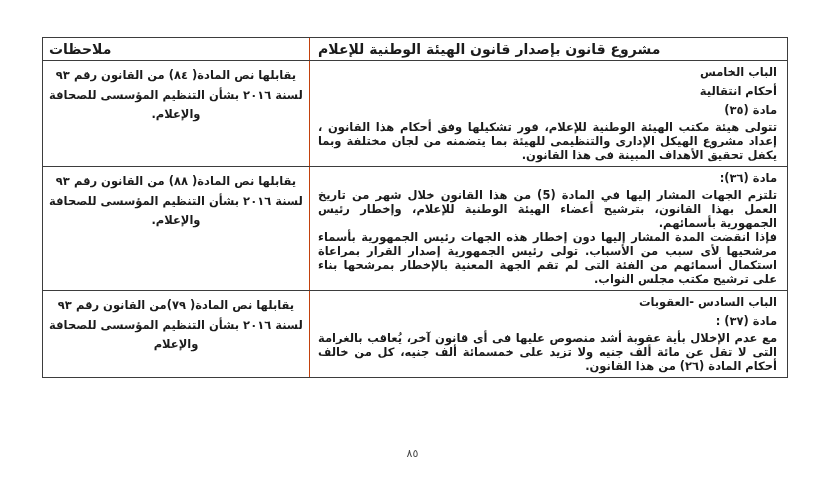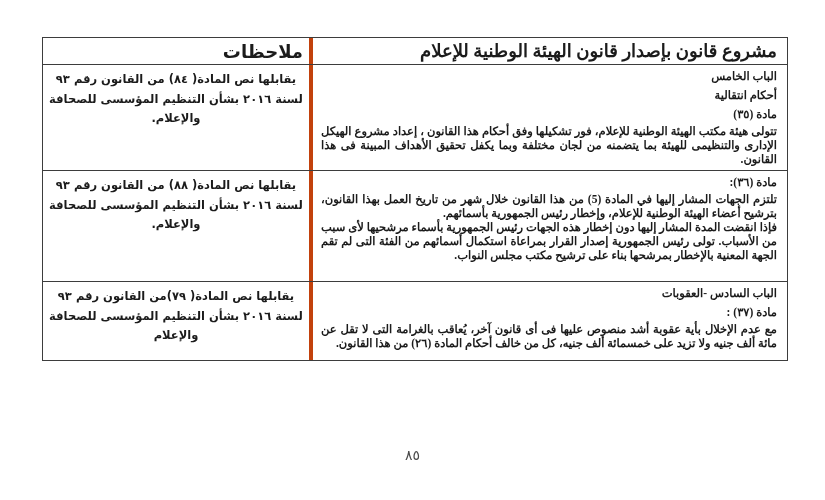--- a/index.html
+++ b/index.html
@@ -25,36 +25,35 @@
     direction: rtl;
     font-size: 11.5px;
     font-weight: bold;
   }
   .trow { display: flex; align-items: stretch; }
   .trow + .trow { border-top: 1px solid #3d3d3d; }
   .cell { box-sizing: border-box; }
   .main-cell {
     width: 478px;
     flex: 0 0 478px;
-    border-left: 4px solid #c2410c; 
+    border-left: 1px solid #c2410c; 
     padding: 2px 10px 4px 8px;
-    font-family: Liberation Serif, serif;
   }
   .notes-cell {
     flex: 1 1 auto;
     padding: 5px 6px 4px 6px;
     text-align: center;
   }
   .header-row .cell {
     min-height: 22px;
     display: flex;
     align-items: center;
-    justify-content: flex-start;
+    justify-content: flex-end;
     text-align: center;
-    font-size: 18px;
+    font-size: 14px;
     padding-top: 2px;
     padding-bottom: 2px;
   }
   .row-1 { min-height: 92px; }
   .row-2 { min-height: 110px; }
   .row-3 { min-height: 78px; }
   .heading {
     text-align: right;
     line-height: 19px;
   }
@@ -67,21 +66,21 @@
     line-height: 19.5px;
     margin: 0 0 1px 0;
     text-align: center;
   }
   .page-number {
     position: absolute;
     top: 447px;
     left: 0;
     width: 100%;
     text-align: center;
-    font-size: 14px;
+    font-size: 11px;
     color: #4a4a4a;
     letter-spacing: 1px;
   }
 </style>
 </head>
 <body>
 
 <div class="page">
 
   <div class="doc-table">

